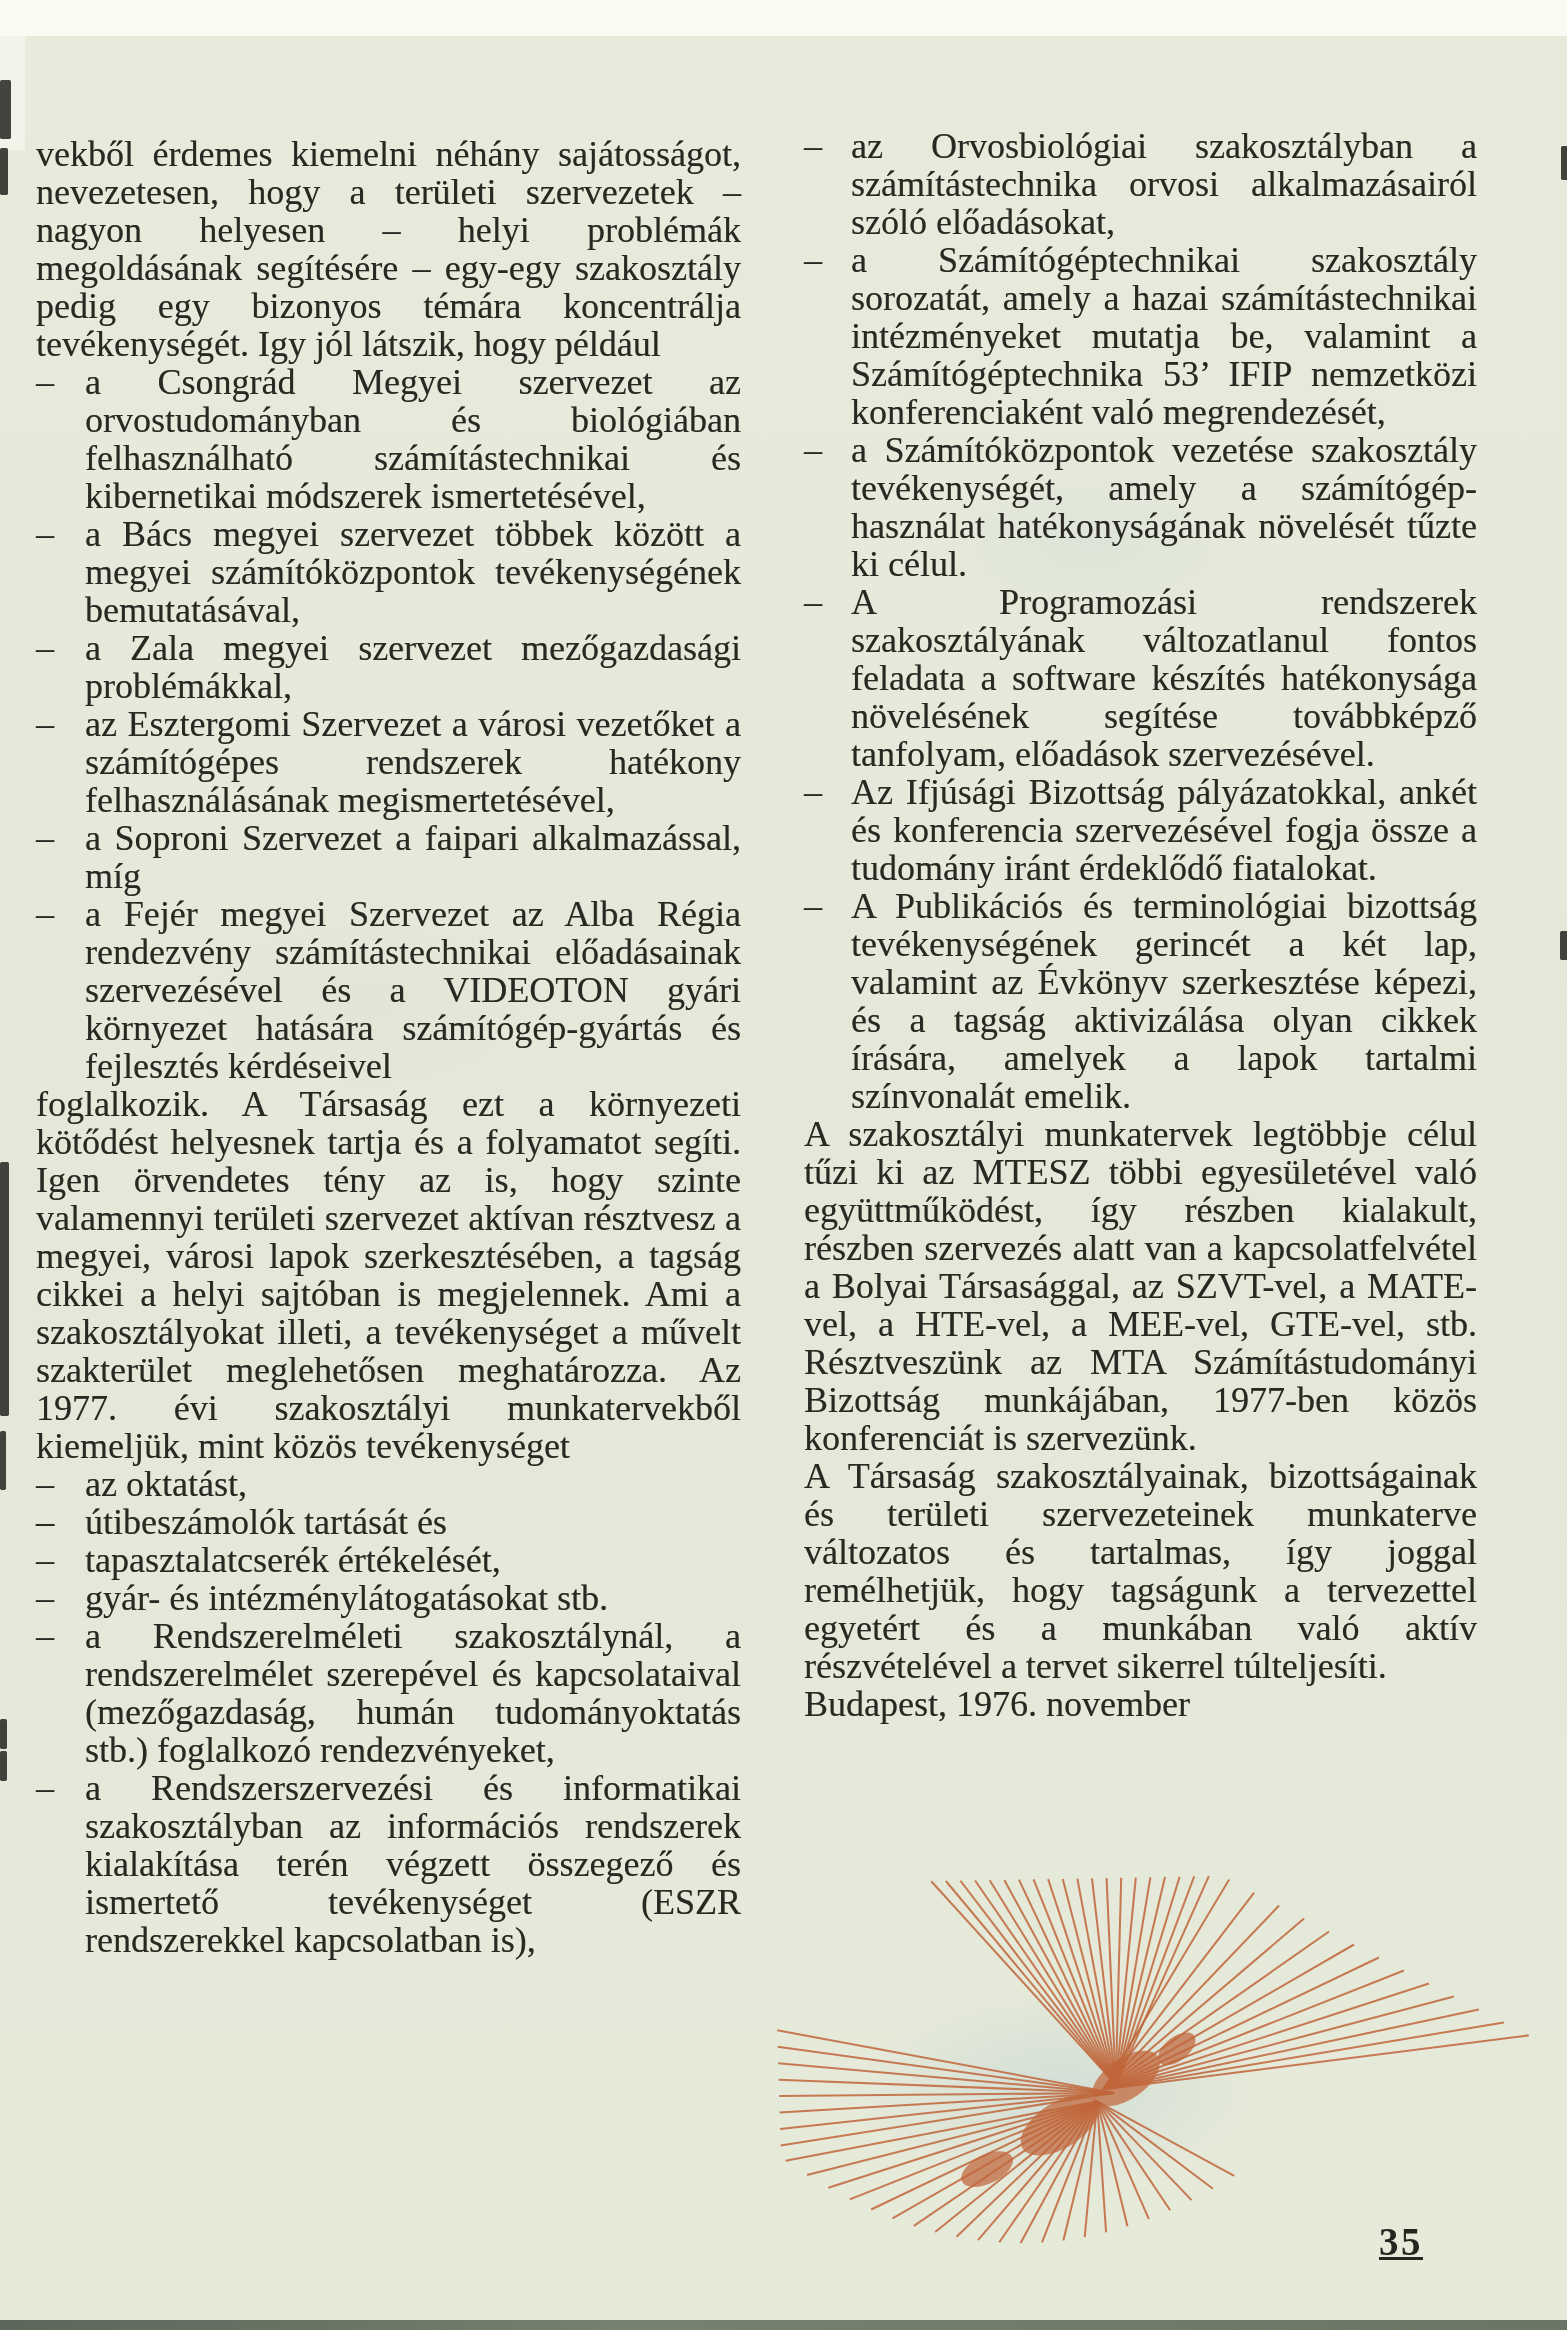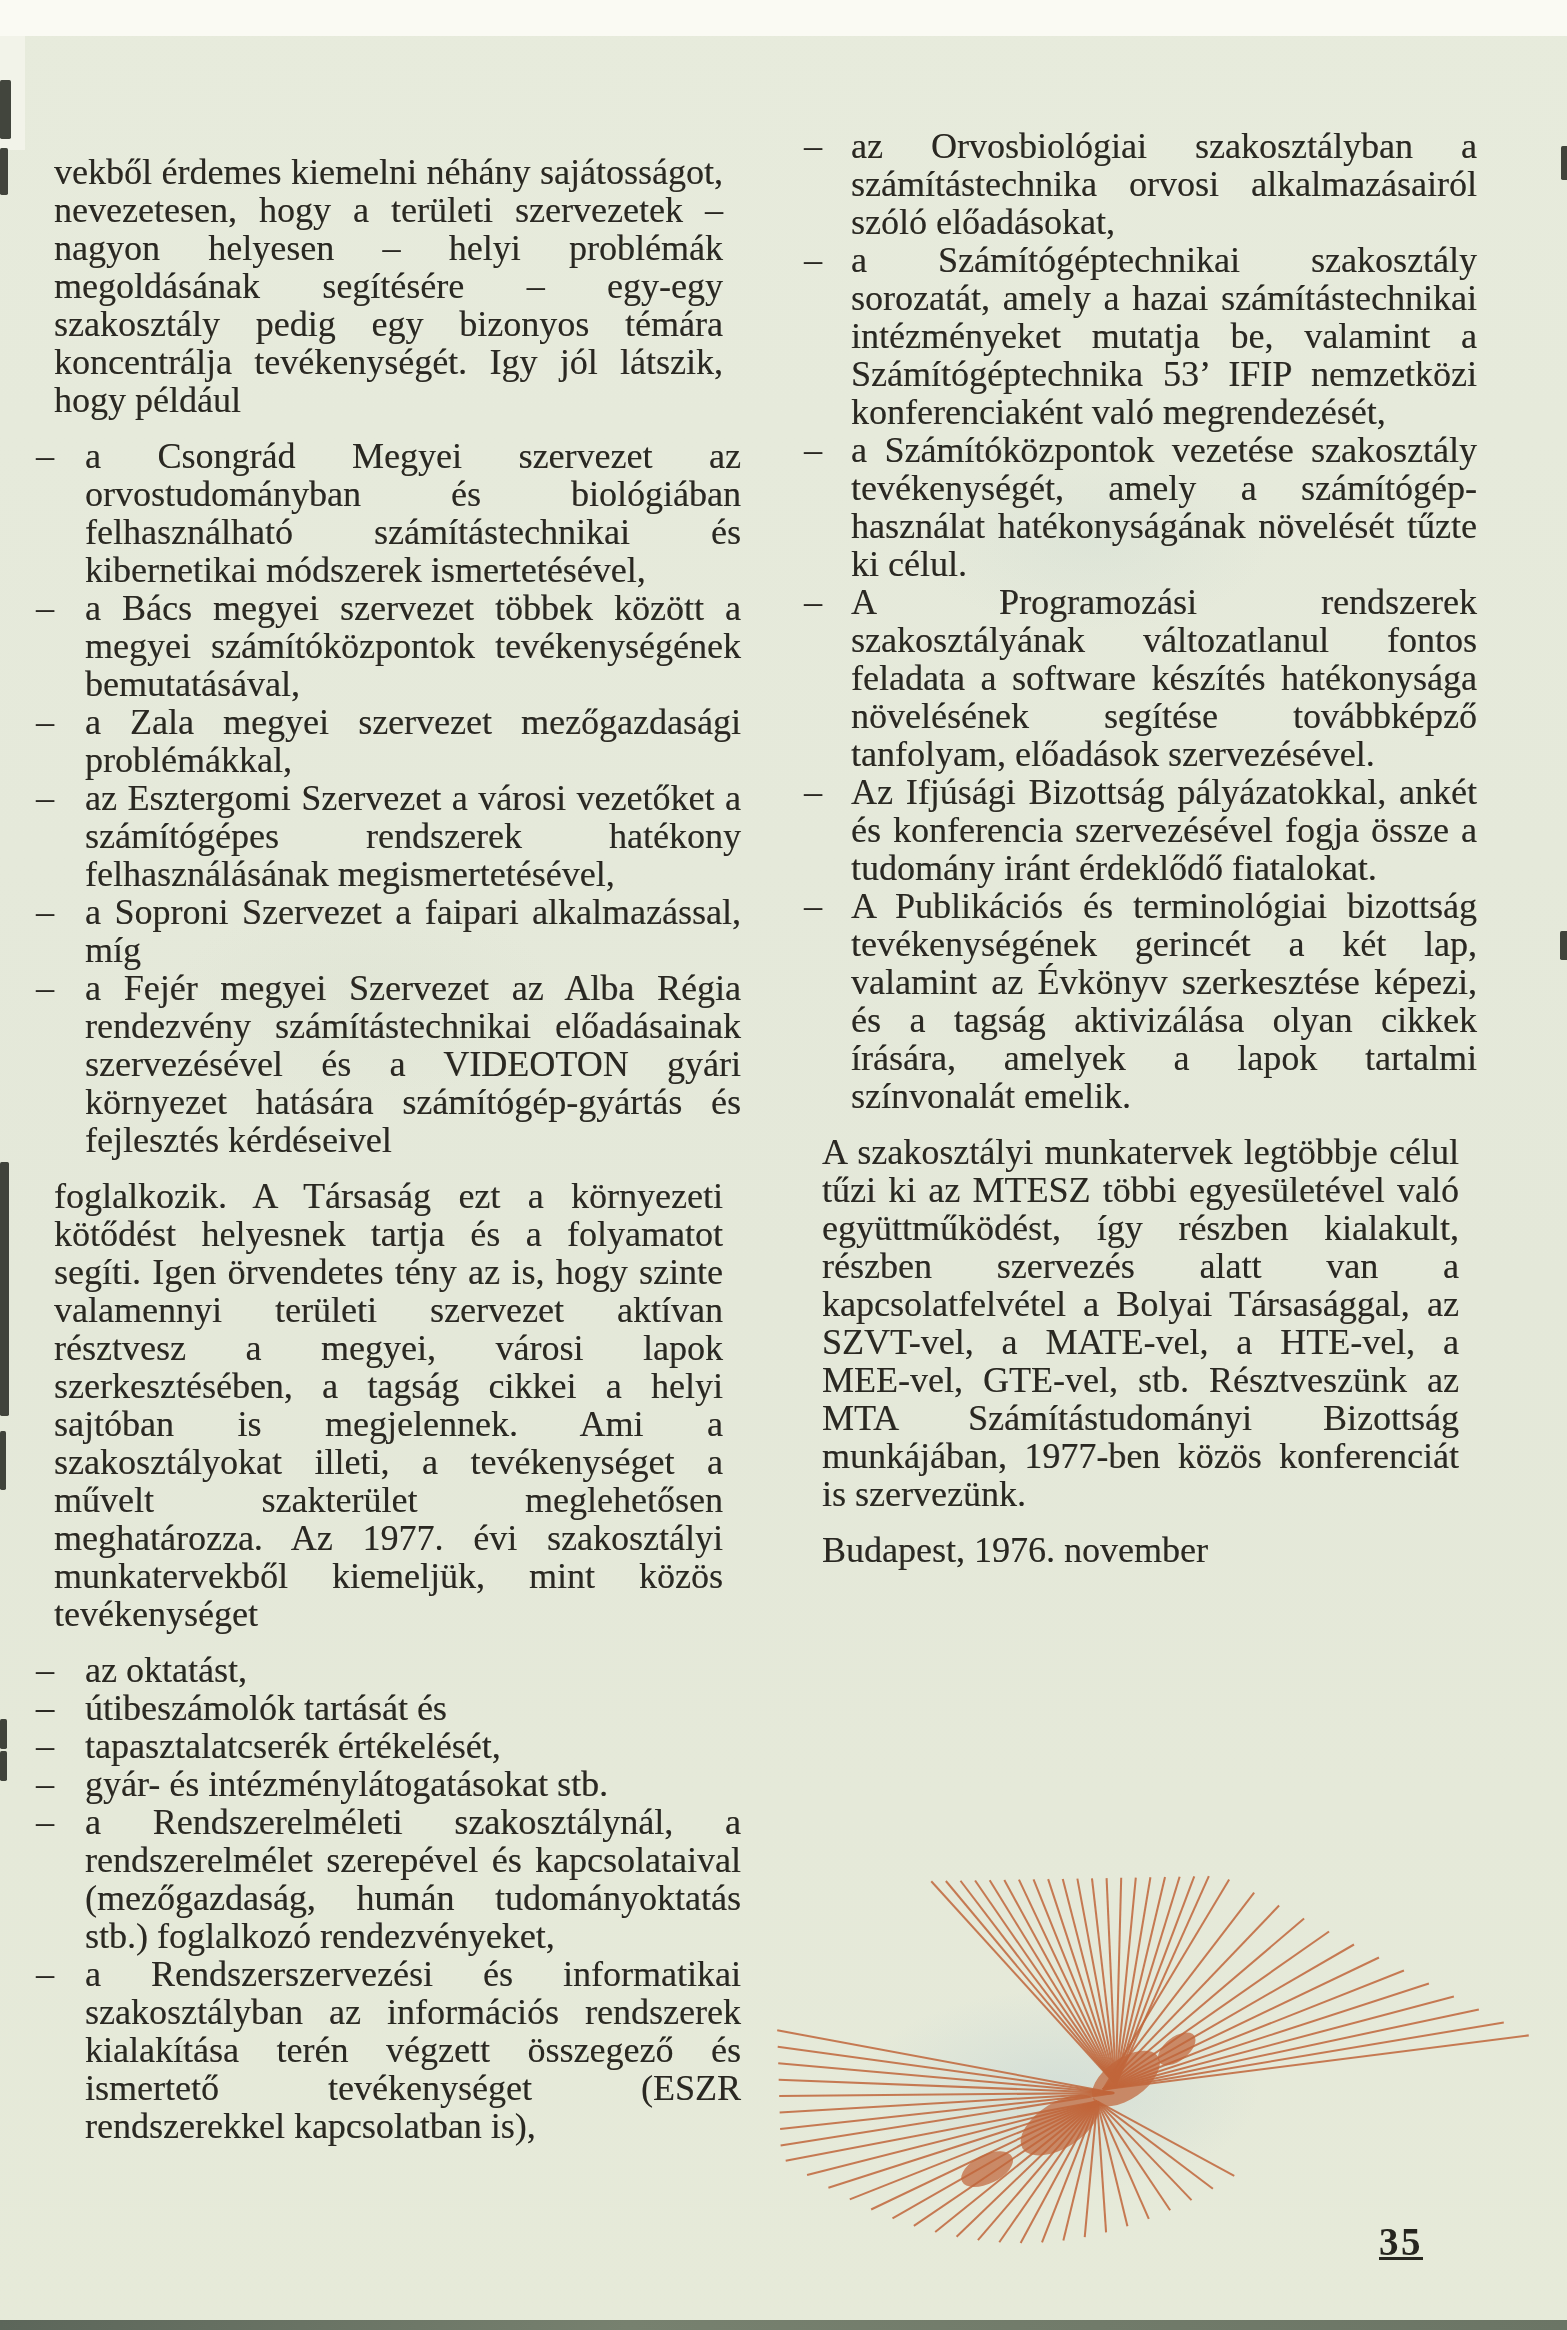--- a/index.html
+++ b/index.html
@@ -18,21 +18,21 @@
   .white-left{position:absolute;left:0;top:36px;width:25.4px;height:114px;background:#f2f3e9;}
   .bottom-strip{position:absolute;left:0;top:2320px;width:100%;height:10.2px;
     background:linear-gradient(90deg,#5c665a,#77816f 40%,#6b7565);}
   .col{
     position:absolute;text-align:justify;text-align-last:left;
     font-size:36px;line-height:38px;
     text-shadow:0.3px 0.3px 0.3px rgba(40,38,30,0.45);
   }
   .col-left{left:36px;top:135px;width:705px;}
   .col-right{left:804px;top:127px;width:673px;}
-  .col p{margin:18px;}
+  .col p{margin:0;}
   .li{position:relative;padding-left:49px;}
   .col-right .li{padding-left:47px;}
   .li .dash{position:absolute;left:0;top:0;}
   .dateline{margin-top:44px;}
   .signature{margin-left:auto;margin-right:44px;width:max-content;text-align:center;font-style:italic;margin-top:3.4px;}
   .sig-name{font-size:39px;line-height:41px;}
   .sig-title{font-size:36px;line-height:39px;}
   .pageno{position:absolute;left:1379px;top:2219px;font-size:39px;font-weight:700;letter-spacing:2.5px;color:#26251f;text-decoration:underline;}
   .illustration{position:absolute;left:762px;top:1778px;width:804px;height:552px;}
   .scan-mark{position:absolute;background:#23261f;opacity:0.85;border-radius:1.7px;}
@@ -125,20 +125,21 @@
     <div class="li">
       <span class="dash">–</span>
       <span>Az Ifjúsági Bizottság pályázatokkal, ankét és konferencia szervezésével fogja össze a tudomány iránt érdeklődő fiatalokat.</span>
     </div>
     <div class="li">
       <span class="dash">–</span>
       <span>A Publikációs és terminológiai bizottság tevékenységének gerincét a két lap, valamint az Évkönyv szerkesztése képezi, és a tagság aktivizálása olyan cikkek írására, amelyek a lapok tartalmi színvonalát emelik.</span>
     </div>
 
     <p>A szakosztályi munkatervek legtöbbje célul tűzi ki az MTESZ többi egyesületével való együttműködést, így részben kialakult, részben szervezés alatt van a kapcsolatfelvétel a Bolyai Társasággal, az SZVT-vel, a MATE-vel, a HTE-vel, a MEE-vel, GTE-vel, stb. Résztveszünk az MTA Számítástudományi Bizottság munkájában, 1977-ben közös konferenciát is szervezünk.</p>
+    <p>A Társaság szakosztályainak, bizottságainak és területi szervezeteinek munkaterve változatos és tartalmas, így joggal remélhetjük, hogy tagságunk a tervezettel egyetért és a munkában való aktív részvételével a tervet sikerrel túlteljesíti.</p>
 
     <p class="dateline">Budapest, 1976. november</p>
 
   </div>
 
   <svg class="illustration" xmlns="http://www.w3.org/2000/svg" preserveAspectRatio="none" viewBox="900 2100 950 652">
       <line x1="1318" y1="2462" x2="1100" y2="2222" stroke="#c0653a" stroke-width="2.4" stroke-opacity="0.85"></line>
       <line x1="1318" y1="2462" x2="1117.2631578947369" y2="2221.684210526316" stroke="#c0653a" stroke-width="2.4" stroke-opacity="0.85"></line>
       <line x1="1318" y1="2462" x2="1134.5263157894738" y2="2221.3684210526317" stroke="#c0653a" stroke-width="2.4" stroke-opacity="0.85"></line>
       <line x1="1318" y1="2462" x2="1151.7894736842104" y2="2221.0526315789475" stroke="#c0653a" stroke-width="2.4" stroke-opacity="0.85"></line>

